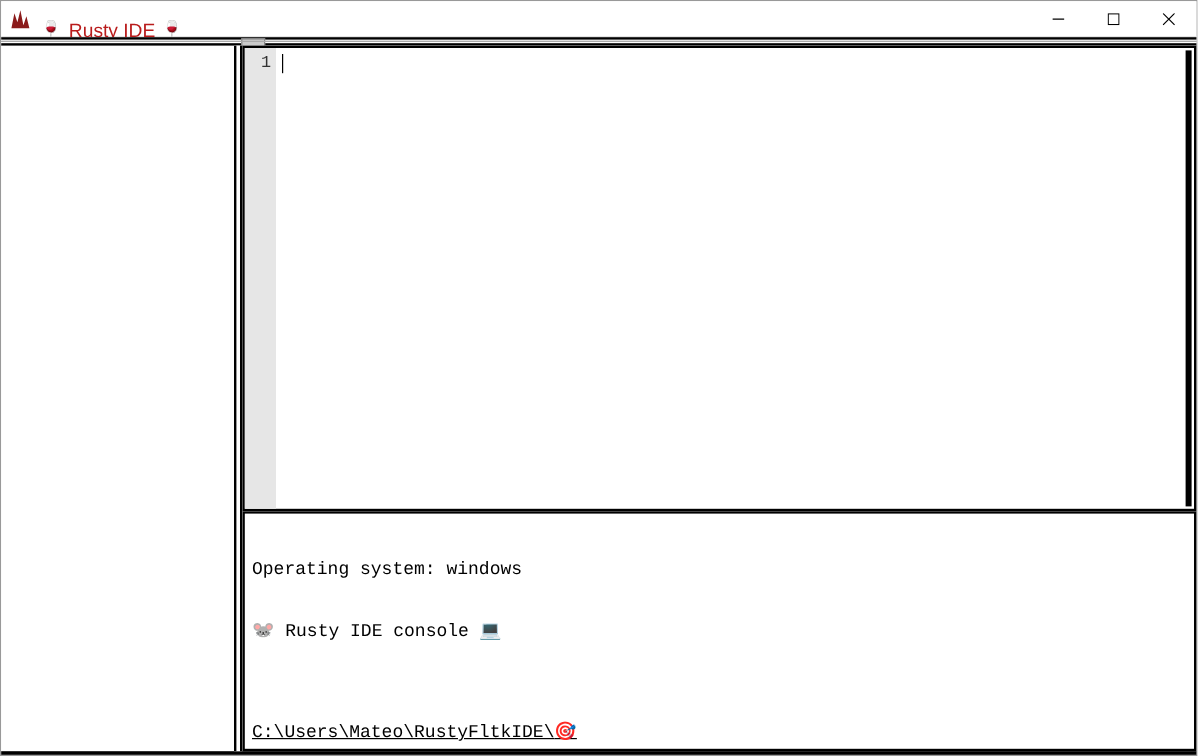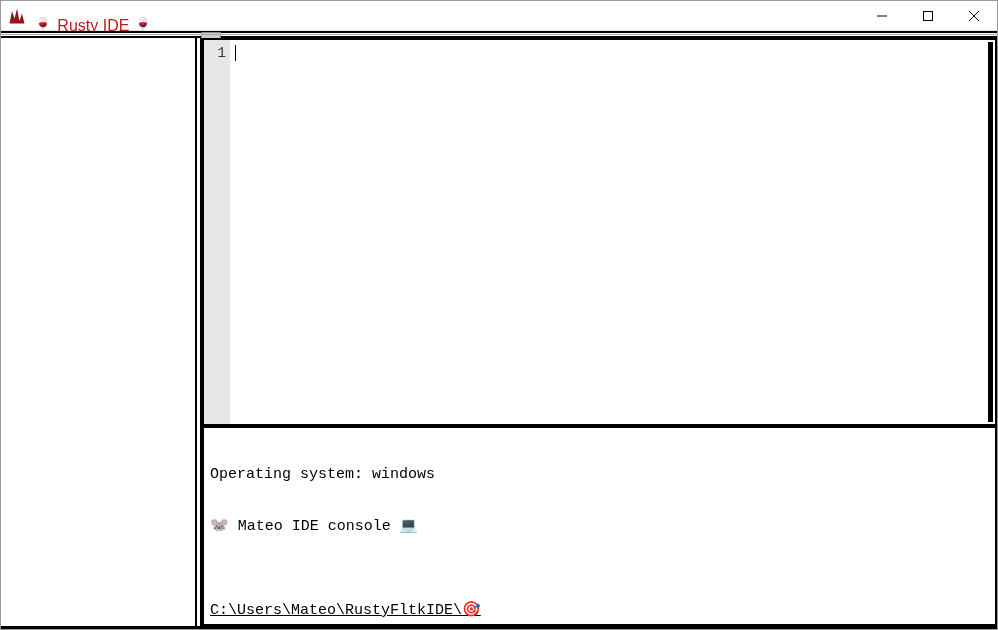--- a/index.html
+++ b/index.html
@@ -78,21 +78,21 @@
         </div>
         <div class="code-area">
           <span class="line"></span><span class="cursor"></span>
         </div>
         <div class="editor-scroll"></div>
       </div>
 
       <div class="console-pane">
         <div class="console-output">
           <div class="line">Operating system: windows</div>
-          <div class="line"><span>🐭</span><span> Mateo IDE console </span><span>💻</span></div>
+          <div class="line"><span>🐭</span><span> Rusty IDE console </span><span>💻</span></div>
         </div>
         <div class="console-spacer"></div>
         <div class="console-prompt line"><span>C:\Users\Mateo\RustyFltkIDE\</span><span>🎯</span></div>
       </div>
 
     </div>
   </div>
 
   <div class="bottom-strip"></div>
 </div>

